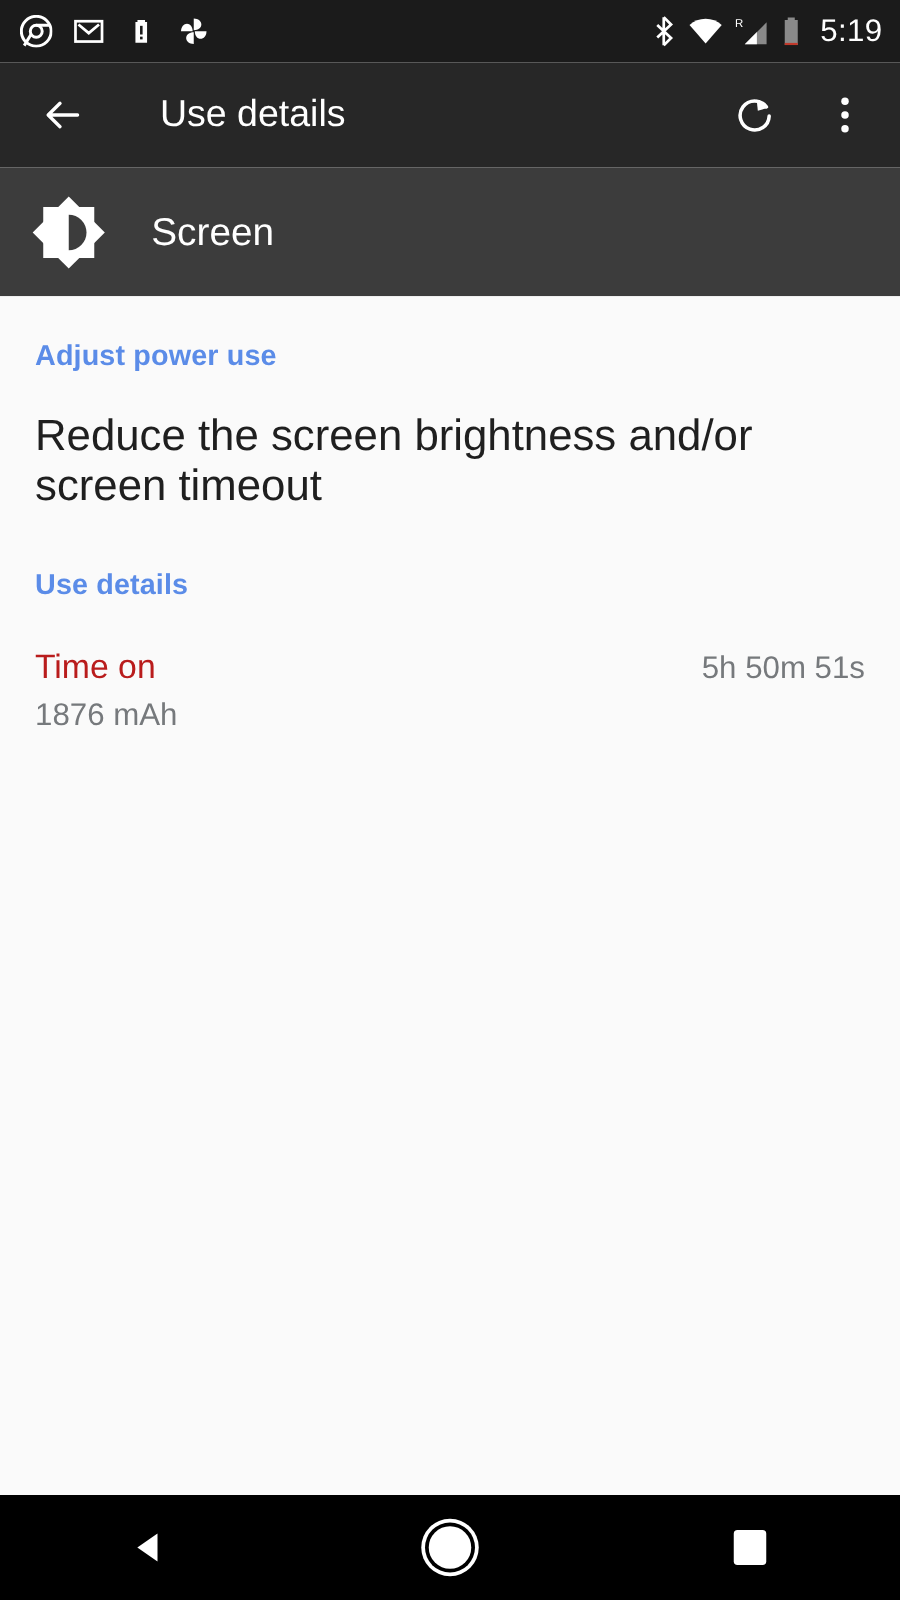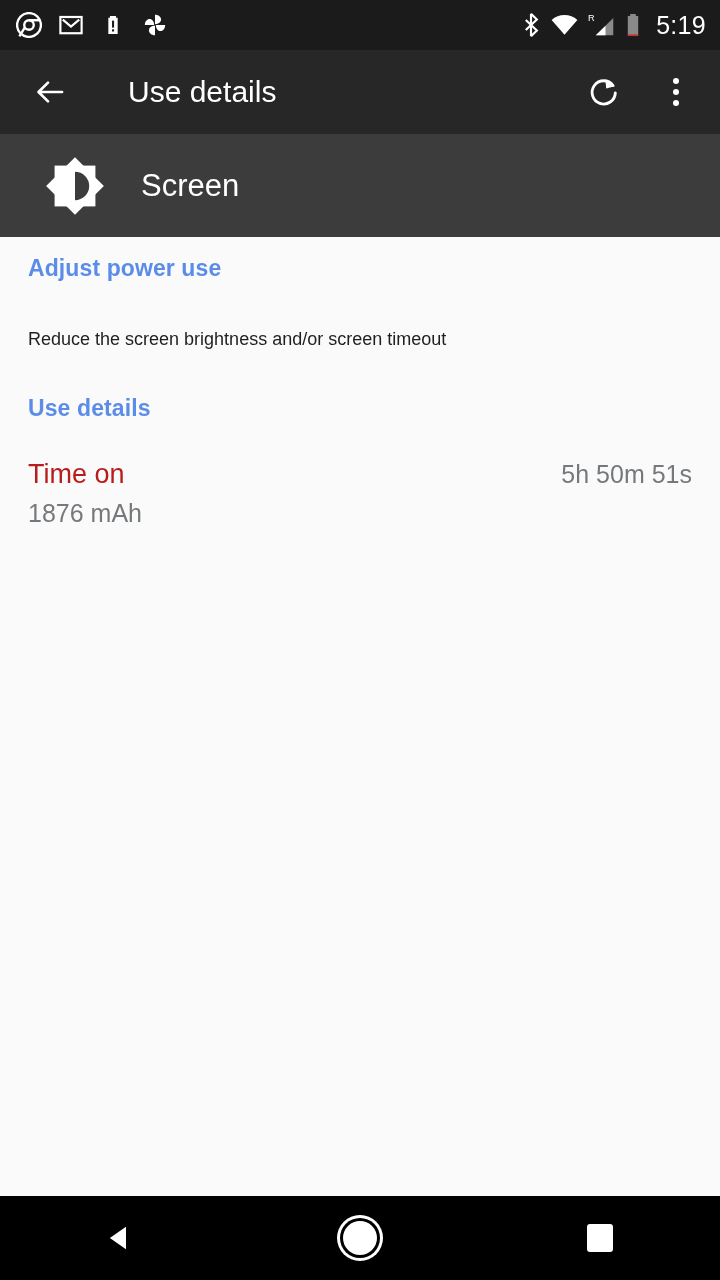--- a/index.html
+++ b/index.html
@@ -106,21 +106,21 @@
   
   .app-header {
     position: absolute;
     top: 134px; left: 0;
     width: 720px;
     height: 103px;
     background: #3c3c3c;
     display: flex;
     align-items: center;
     box-sizing: border-box;
-    padding-left: 44px;
+    padding-left: 24px;
   }
   .app-header-icon {
     width: 62px;
     height: 62px;
     display: flex;
     align-items: center;
     justify-content: center;
     flex: none;
   }
   .app-header-title {
@@ -138,26 +138,26 @@
     background: #fafafa;
     box-sizing: border-box;
     padding: 0 28px;
   }
   .section-header {
     color: #5b8ce8;
     font-size: 23px;
     font-weight: bold;
     letter-spacing: 0.1px;
   }
-  .sh-1 { margin-top: 18px; }
+  .sh-1 { margin-top: 34px; }
   .sh-2 { margin-top: 45px; }
   .body-text {
     color: #1f1f1f;
-    font-size: 18px;
-    margin-top: 47px;
+    font-size: 35px;
+    margin-top: 31px;
   }
   .detail-list {
     margin-top: 37px;
   }
   .detail-row {
     display: flex;
     align-items: baseline;
     justify-content: space-between;
     height: 40px;
   }

